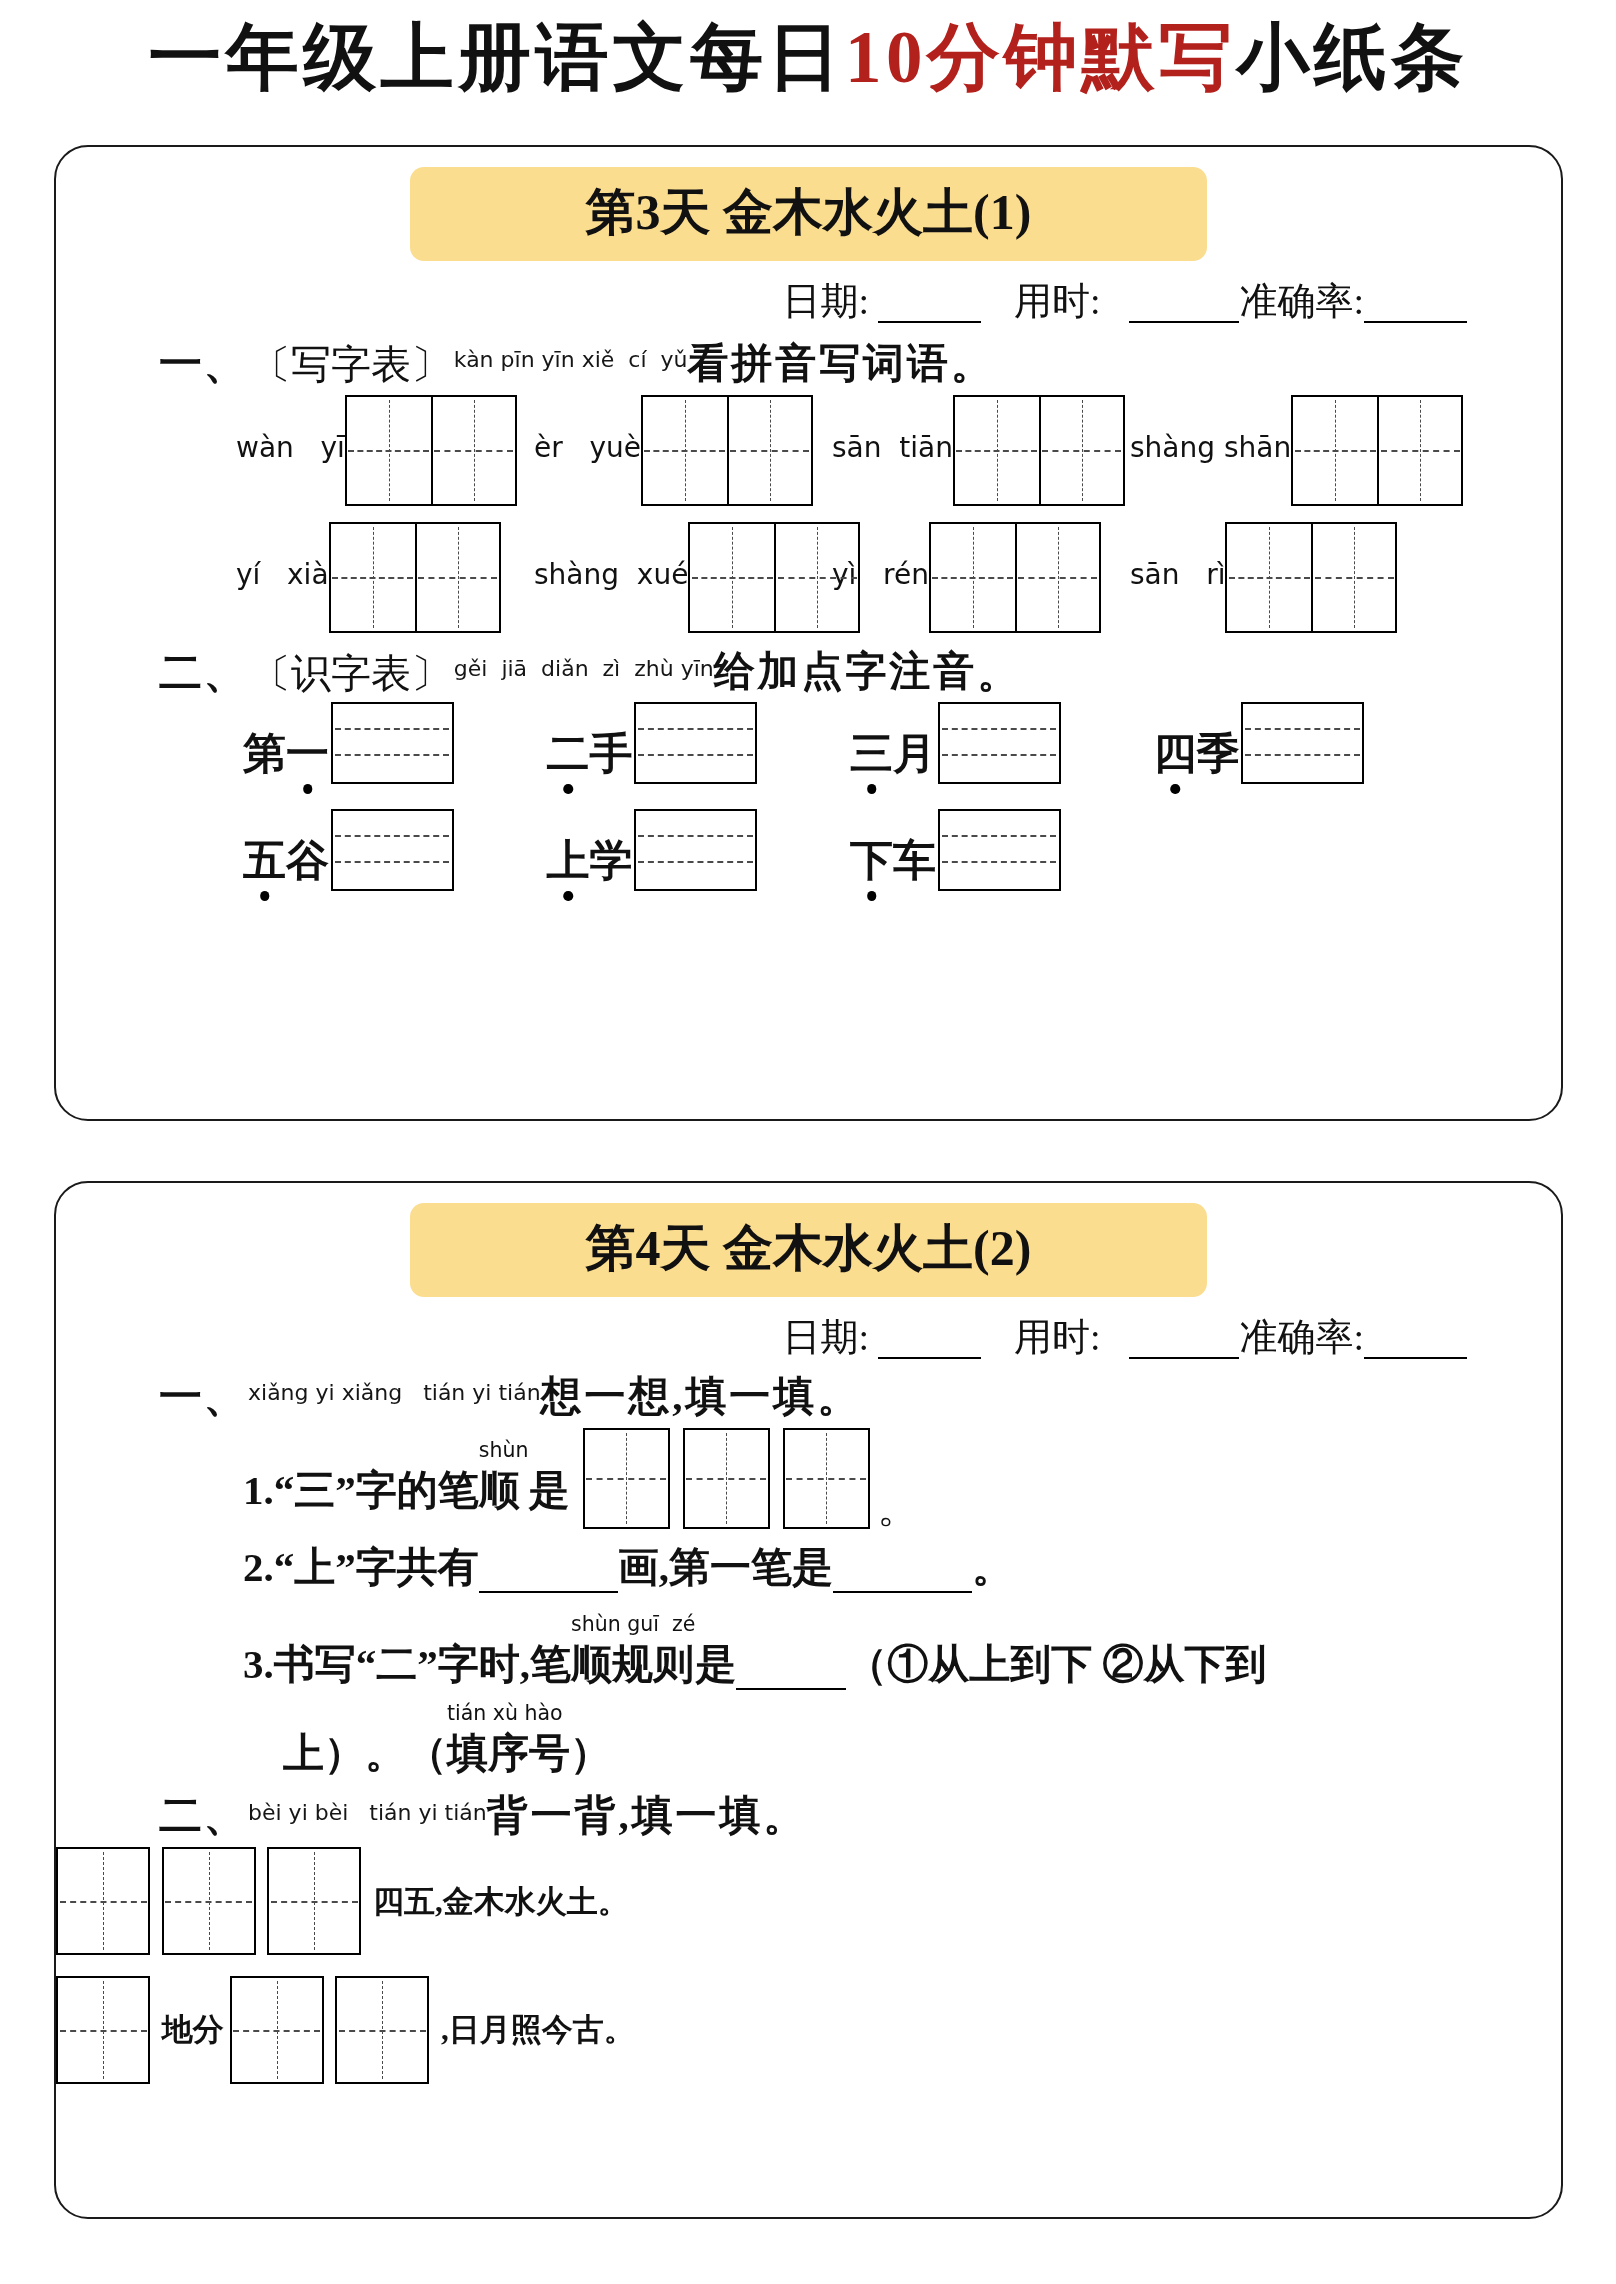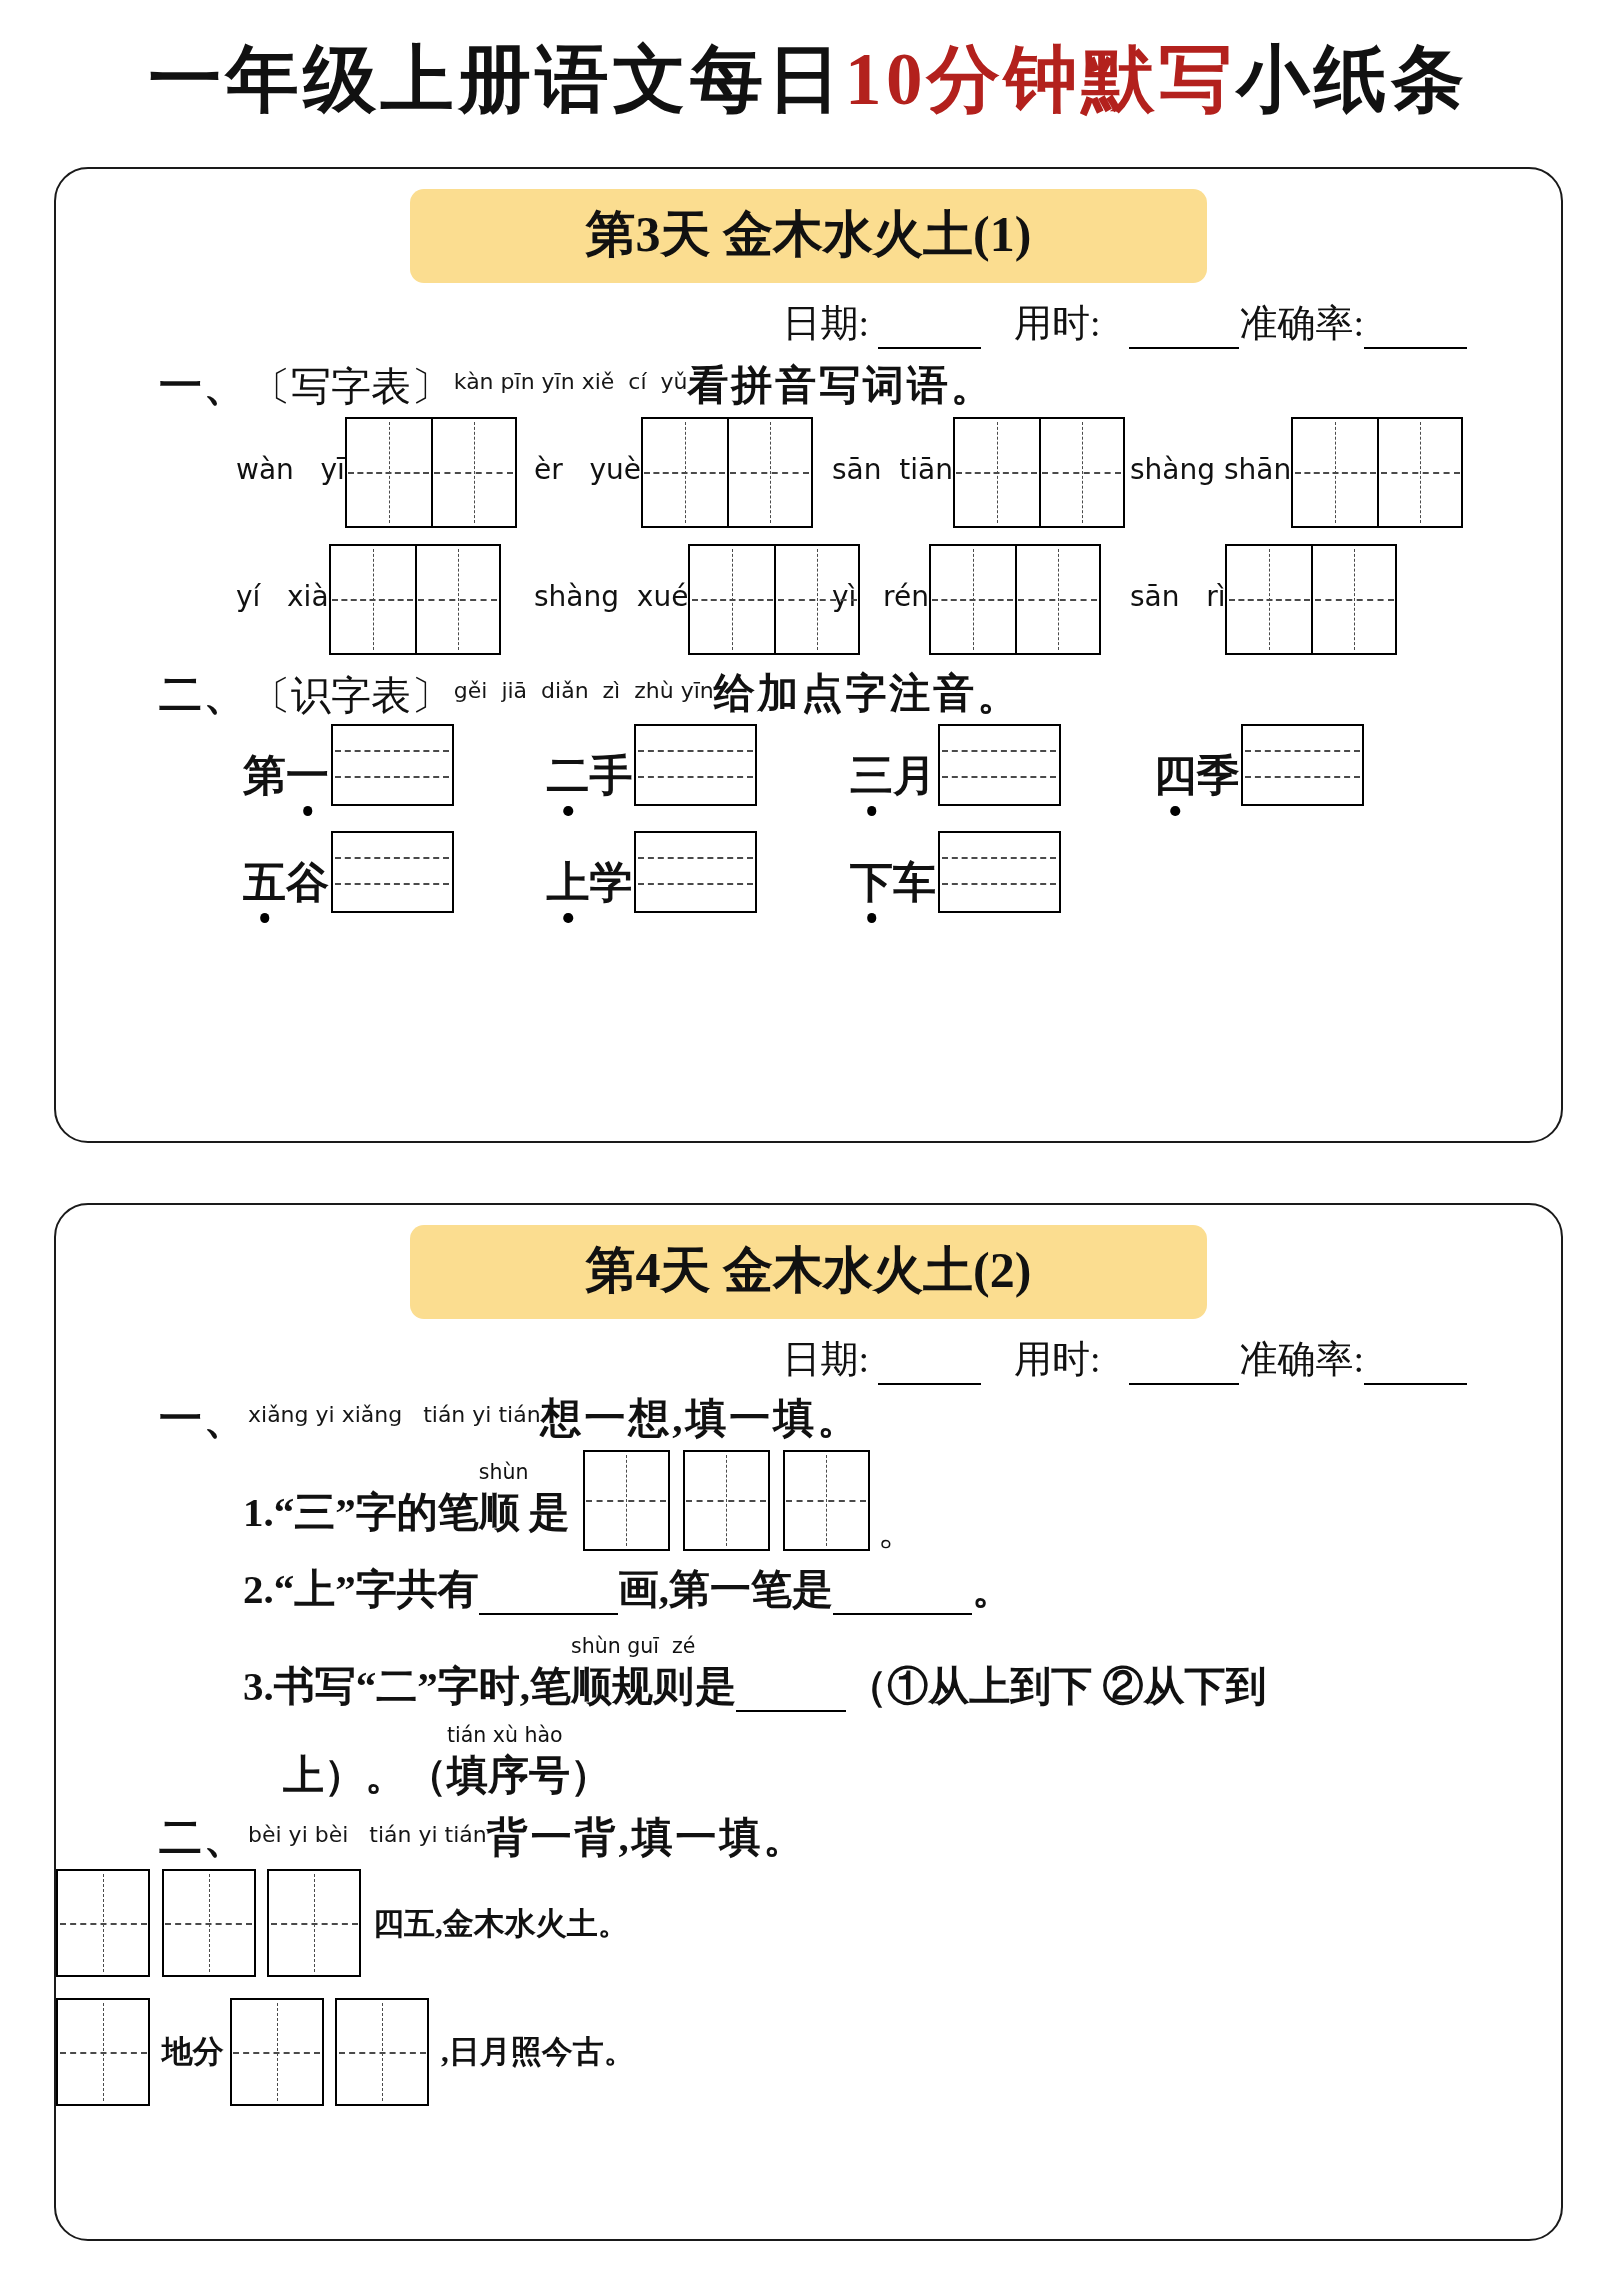--- a/index.html
+++ b/index.html
@@ -8,37 +8,37 @@
     --ink:#111;
     --dash:#4a4a4a;
   }
   *{margin:0;padding:0;box-sizing:border-box;}
   html,body{background:#fff;}
   .page{
     width:1617px;height:2284px;background:#fff;color:var(--ink);
     font-family:"Liberation Serif", serif;position:relative;overflow:hidden;
   }
   .main-title{
-    padding-top:38px;text-align:center;font-size:73px;font-weight:900;
+    padding-top:16px;text-align:center;font-size:73px;font-weight:900;
     letter-spacing:4.4px;line-height:1.15;white-space:nowrap;
   }
   .main-title .hl{color:var(--red);}
   .card{
     margin:45px 54px 0 54px;border:2.9px solid #1a1a1a;border-radius:34px;
     height:976px;overflow:hidden;
   }
   .card.card2{height:1038px;margin-top:60px;}
   .banner{
     width:797px;height:94px;margin:20.5px auto 0 auto;background:var(--yellow);
     text-align:center;font-size:50px;font-weight:800;line-height:91px;
     font-family:"Liberation Serif", serif;
     border-radius:14px;
   }
   .date-line{
-    margin-top:16px;display:flex;justify-content:flex-end;align-items:flex-end;
+    margin-top:16px;display:flex;justify-content:flex-end;align-items:center;
     padding-right:94px;font-size:38px;font-weight:500;line-height:1.3;
   }
   .blank{display:inline-block;border-bottom:2.9px solid #000;height:41px;}.w140{width:103px;}.w150{width:110px;}.w190{width:139px;}
   .ml12{margin-left:8.8px;}.ml40{margin-left:29px;}.ml45{margin-left:33px;}
   .q-heading{
     display:flex;align-items:flex-end;padding-left:103px;line-height:1;
   }
   .mt16{margin-top:11.7px;}.mt20{margin-top:14.7px;}.mt24{margin-top:17.6px;}
   .q-marker{font-size:43px;font-weight:900;letter-spacing:1.5px;}
   .q-bracket{font-size:40px;font-weight:500;margin:0 2.9px;}

